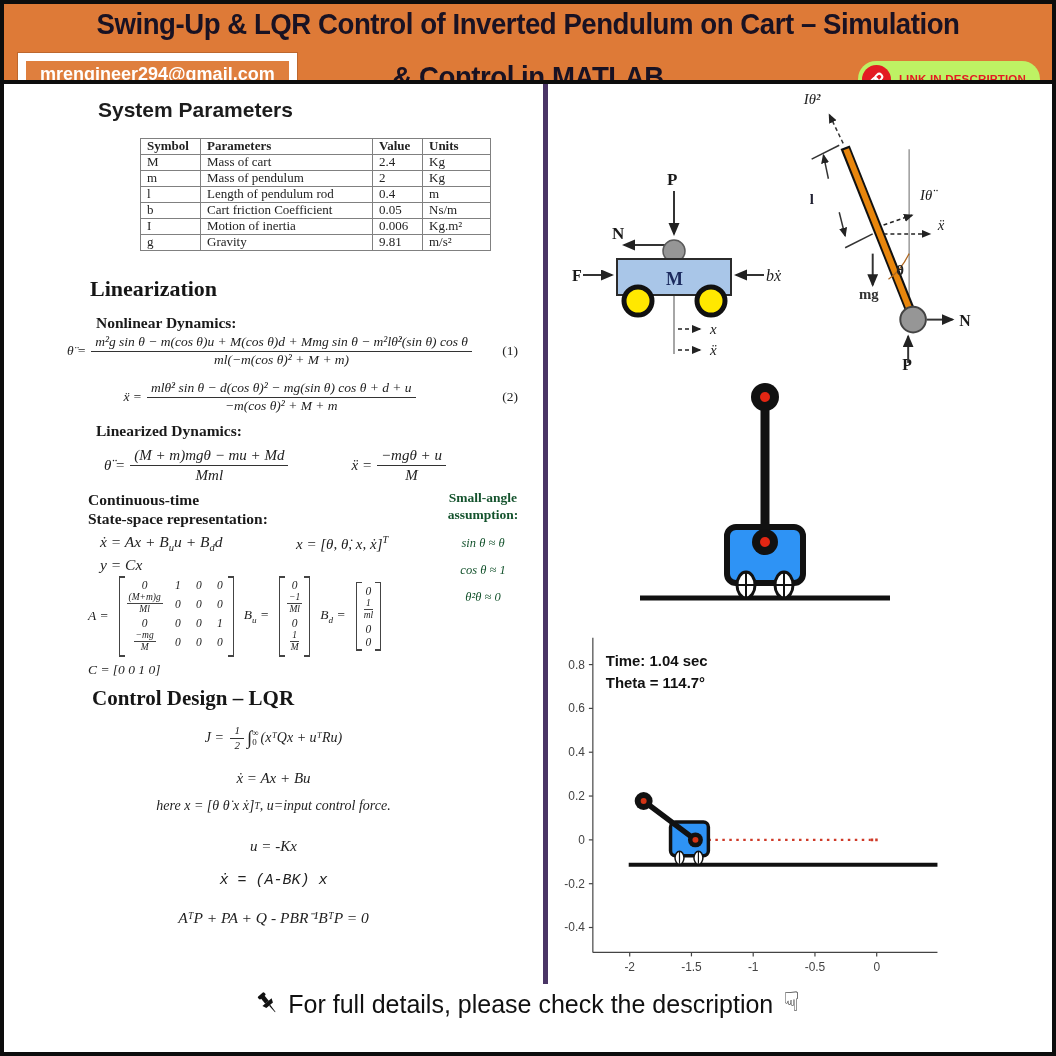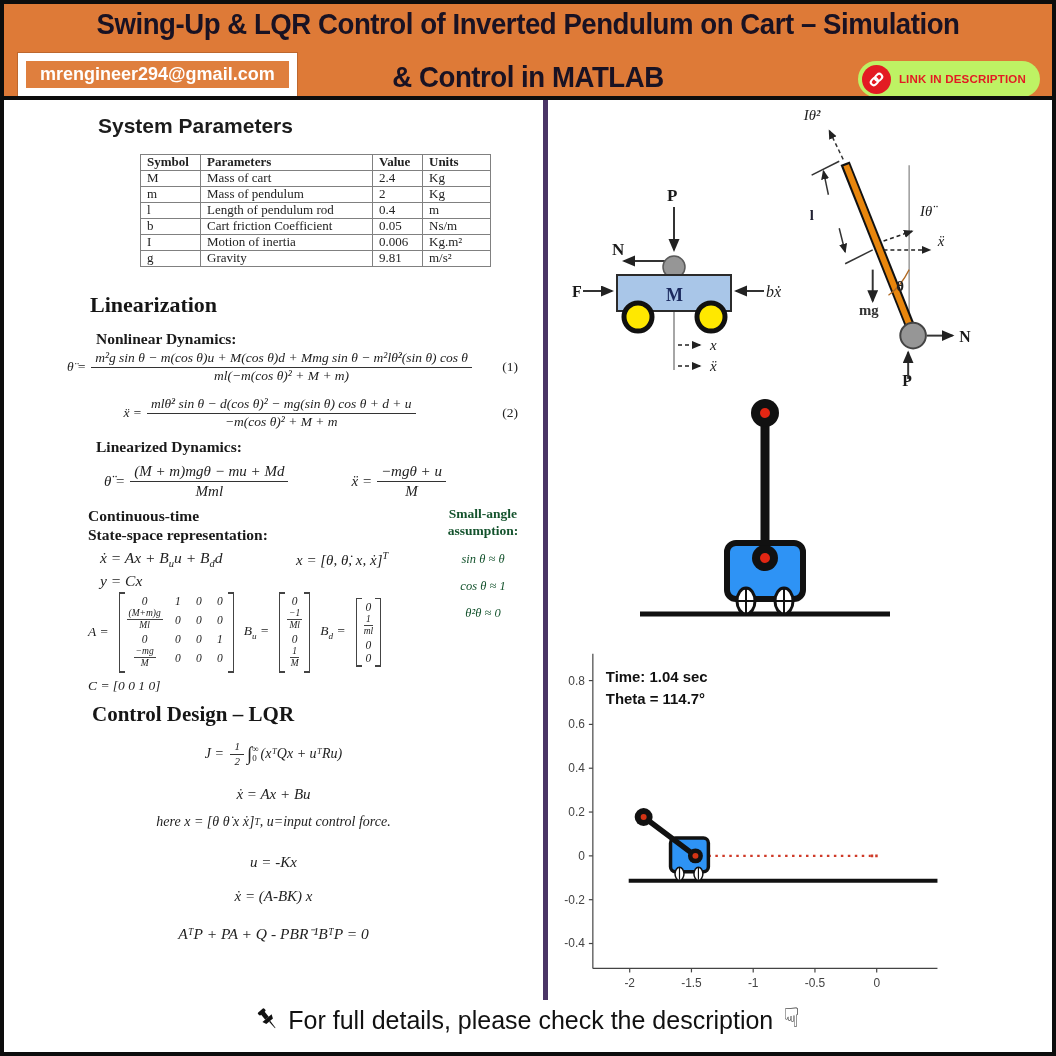--- a/index.html
+++ b/index.html
@@ -1,20 +1,20 @@
 <!DOCTYPE html>
 <html><head>
 <meta charset="utf-8">
 <style>
   * { margin:0; padding:0; box-sizing:border-box; }
   body { width:1056px; height:1056px; background:#fff; font-family:"Liberation Sans", sans-serif; }
   .frame { width:1056px; height:1056px; border:4px solid #0d0d0d; background:#fff; display:flex; flex-direction:column; }
 
   
-  .header { height:96px; background:#DE7A37; border-bottom:4px solid #0d0d0d; position:relative; overflow:hidden; }
+  .header { height:80px; background:#DE7A37; border-bottom:4px solid #0d0d0d; position:relative; overflow:hidden; }
   .title1 { margin-top:3px; text-align:center; font-weight:bold; font-size:30px; letter-spacing:-0.5px;
             color:#191223; transform:scaleX(0.92); transform-origin:center; white-space:nowrap; }
   .title2 { position:absolute; left:0; right:0; top:56px; text-align:center; font-weight:bold; font-size:30px;
             letter-spacing:-0.5px; color:#191223; transform:scaleX(0.92); }
   .email-badge { position:absolute; left:14px; top:49px; border:8px solid #ffffff; padding:3px 14px;
                  color:#fff; font-weight:bold; font-size:18px; background:rgba(255,255,255,0.04); box-shadow:0 0 0 1px rgba(0,0,0,0.15); }
   .link-pill { position:absolute; right:12px; top:57px; background:#bef264; border-radius:999px; display:flex;
                align-items:center; gap:8px; padding:3px 14px 3px 4px; height:36px; }
   .link-circle { width:29px; height:29px; border-radius:50%; background:#E31B23; display:flex; align-items:center; justify-content:center; }
   .link-text { color:#E31B23; font-weight:bold; font-size:11.5px; letter-spacing:0.2px; white-space:nowrap; }
@@ -275,21 +275,21 @@
 
       <div class="eq-center math" style="top:686px; font-size:15px;">ẋ  = Ax + Bu</div>
 
       <div class="eq-center math" style="top:714px; font-size:14px;">
         <span>here x = [θ   θ̇   x   ẋ]</span>
           <sup>T</sup>
           <span>, u=input control force.</span>
       </div>
 
       <div class="eq-center math" style="top:754px; font-size:15px;">u = -Kx</div>
-      <div class="eq-center math" style="top:788px; font-size:15px;">ẋ = (A-BK) x</div>
+      <div class="eq-center math" style="top:788px; font-size:15px;font-family:Liberation Mono, monospace;">ẋ = (A-BK) x</div>
       <div class="eq-center math" style="top:822px; font-size:15.5px;">AᵀP + PA + Q - PBR⁻¹BᵀP = 0</div>
     </div>
 
     <div class="divider"></div>
 
     <div class="right-panel">
 
       <svg class="abs" style="left:22px; top:0px;" width="250" height="280" viewBox="0 0 250 280">
         <defs>
           <marker id="ah1" markerWidth="8" markerHeight="8" refX="5.5" refY="2.75" orient="auto">

